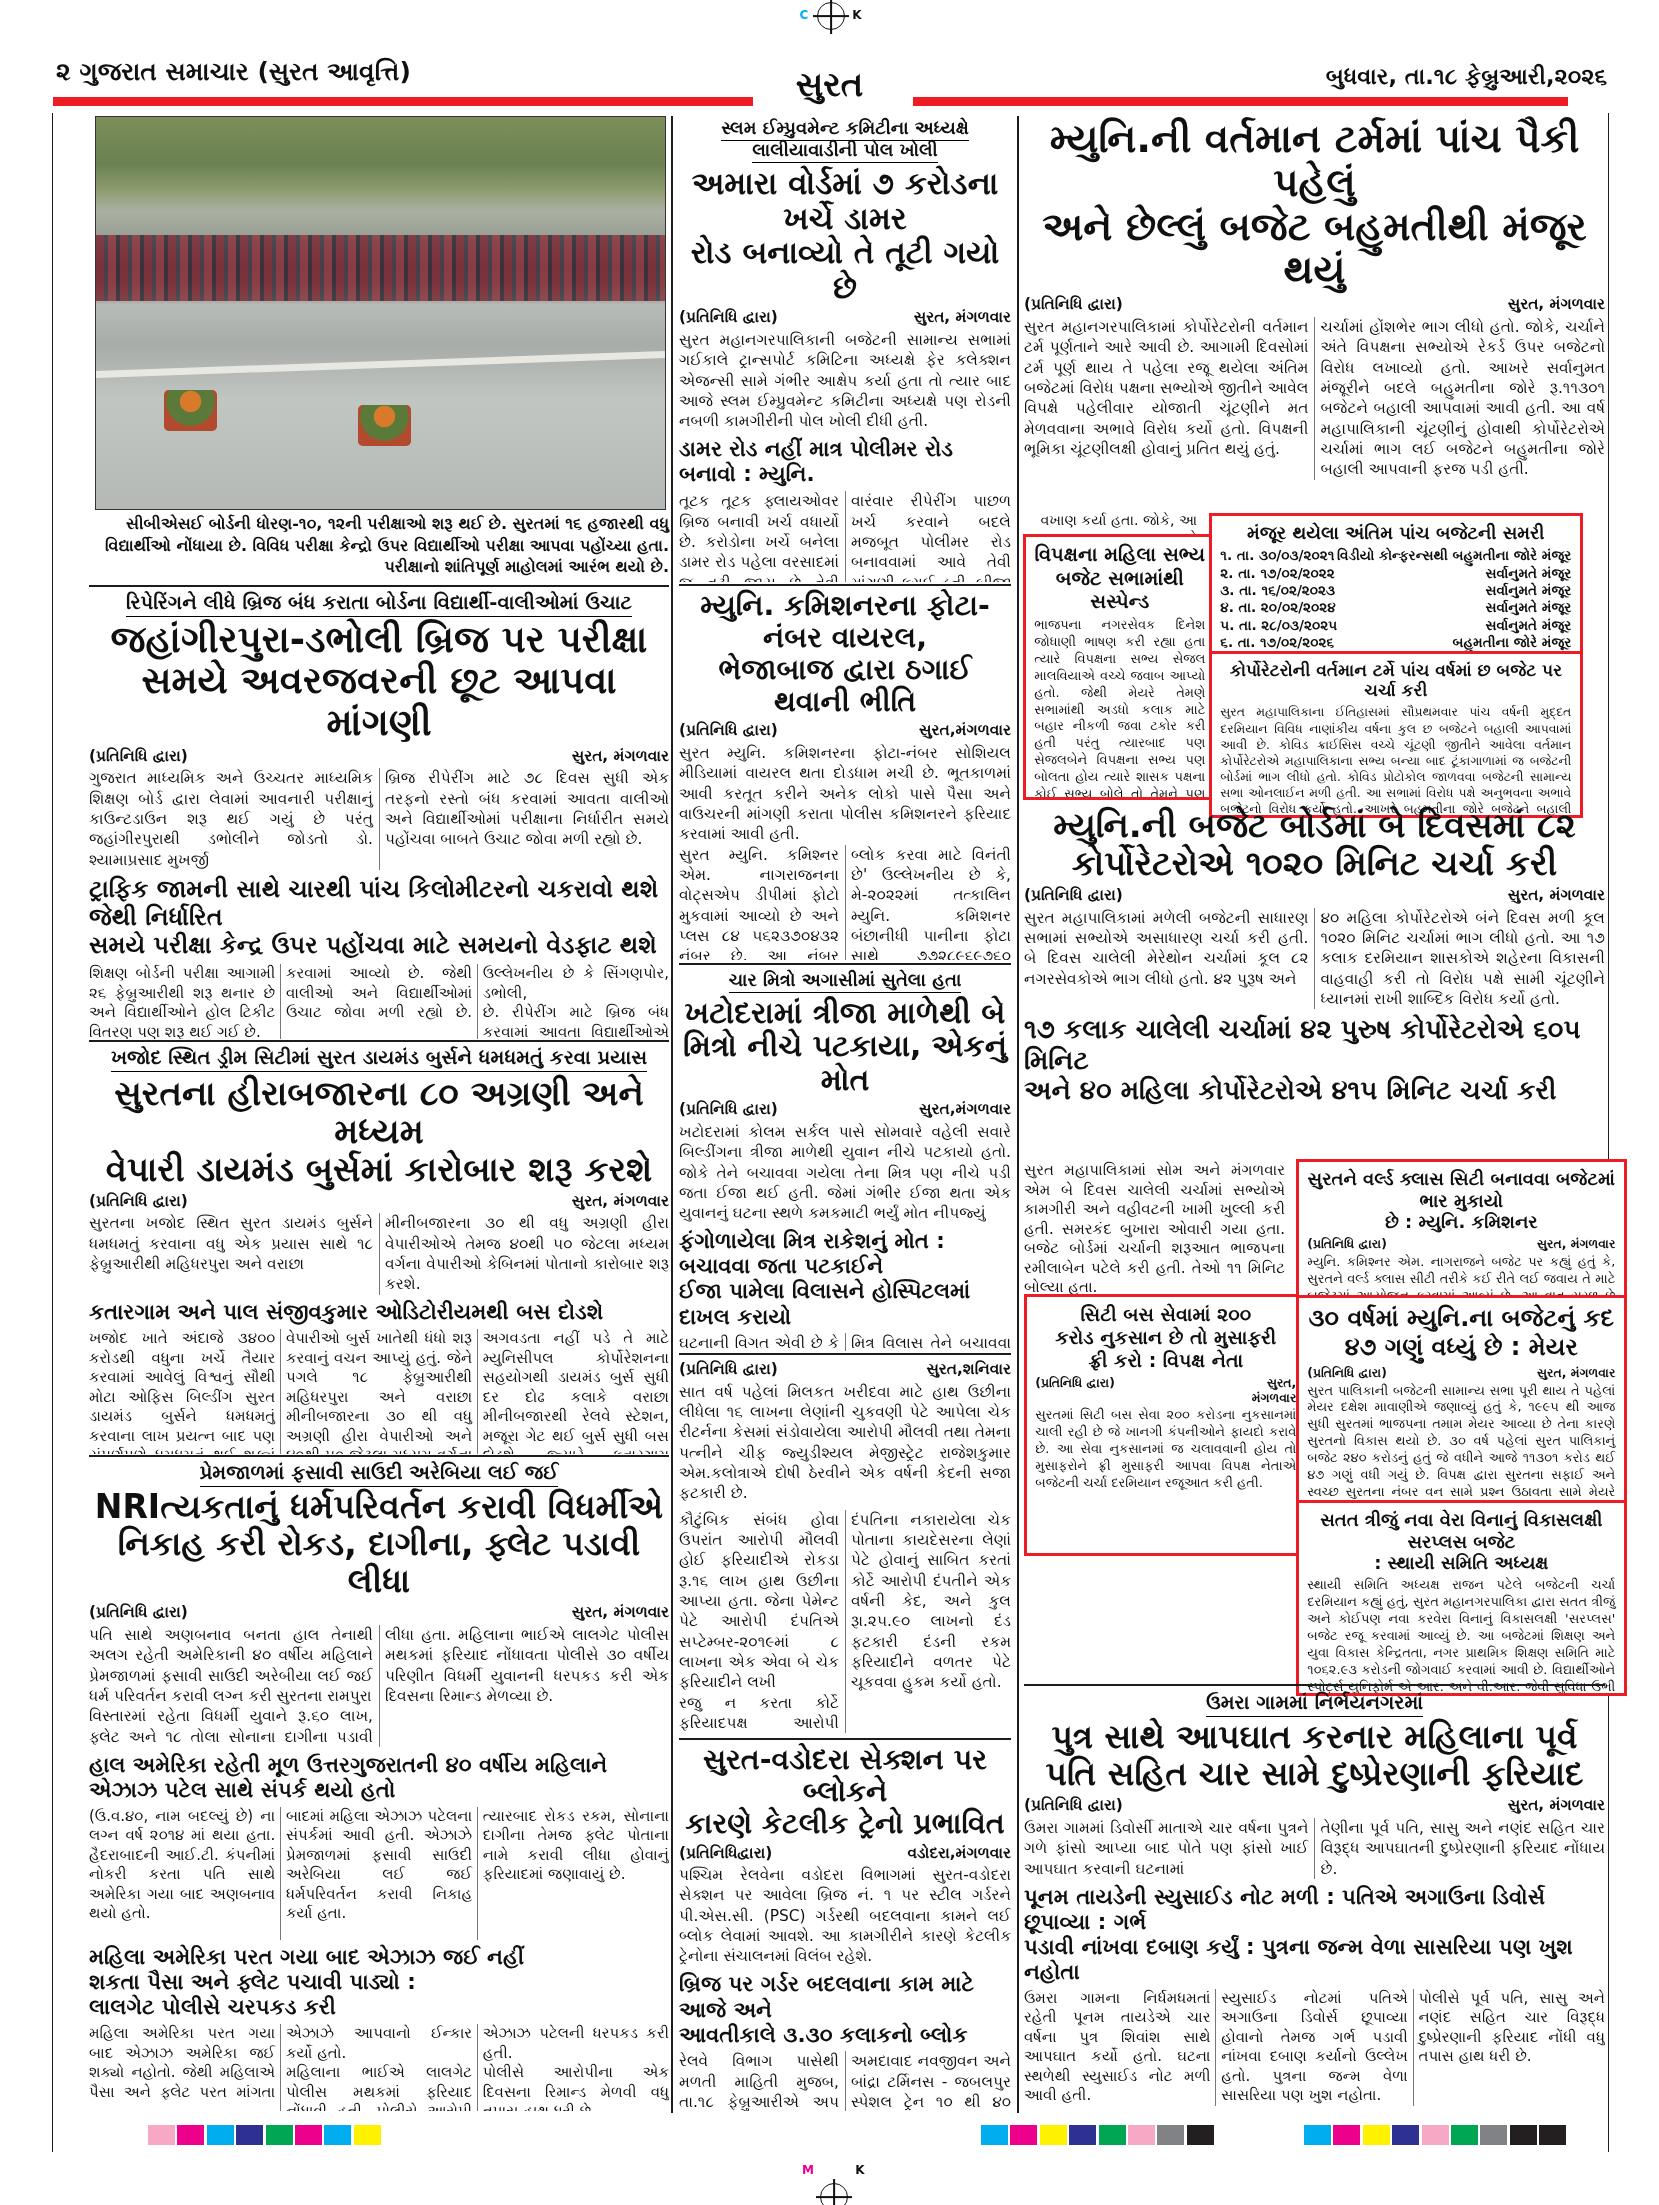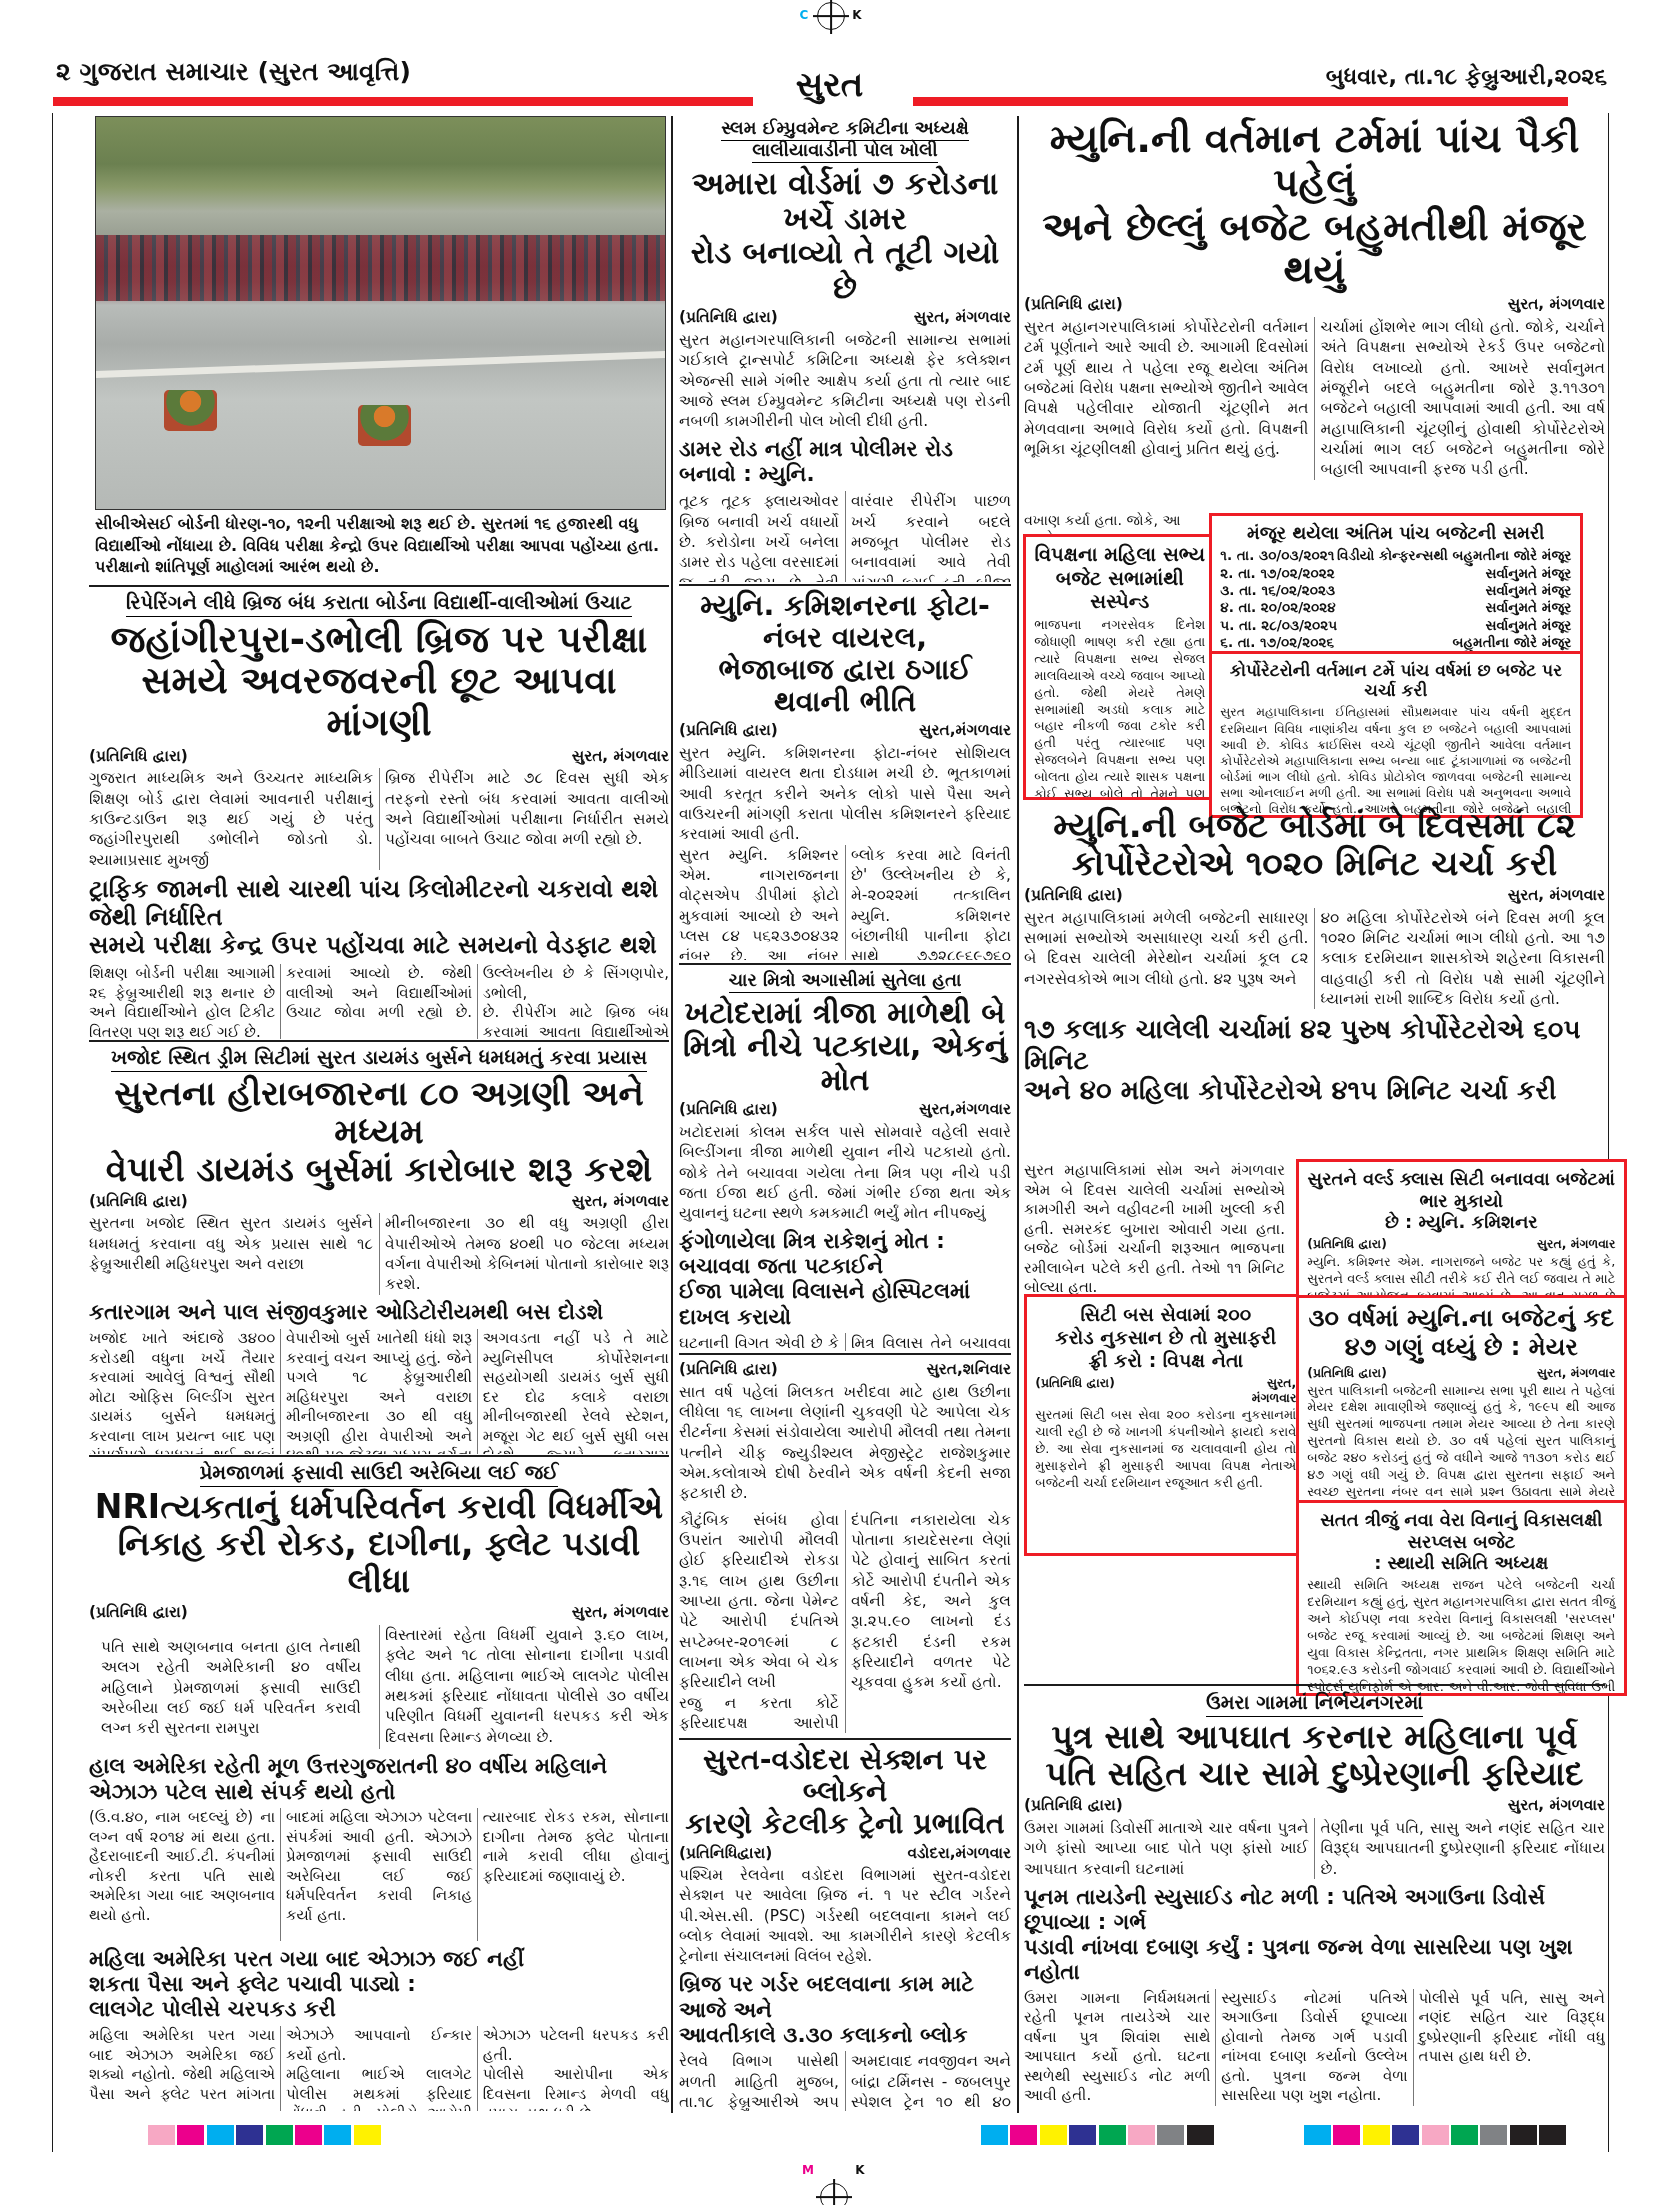--- a/index.html
+++ b/index.html
@@ -1,19 +1,19 @@
 <!DOCTYPE html>
 <html style="font-size:9.5px"><head>
 <meta charset="utf-8">
 <style>
   html,body{margin:0;padding:0;background:#fff;}
   #page{position:relative;width:1660px;height:2205px;background:#fff;overflow:hidden;
         font-family:"DejaVu Sans","Liberation Sans",sans-serif;color:#101010;}
   .abs{position:absolute;}
-  .txt{line-height:1.3;}
+  .txt{line-height:1.3;text-align:right;}
   
   #mh-left{left:56px;top:57px;width:593px;font-size:25px;font-weight:bold;}
   #mh-center{left:705px;top:64px;width:249px;font-size:34px;font-weight:bold;text-align:center;}
   #mh-right{left:1008px;top:63px;width:599px;font-size:22.5px;font-weight:bold;text-align:right;}
   .redbar{height:9px;background:#ee1c25;}
   #bar1{left:53px;top:97px;width:700px;}
   #bar2{left:913px;top:97px;width:655px;}
   
   .regmark{width:26px;height:26px;border:1.8px solid #111;border-radius:50%;position:relative;}
   .regmark:before,.regmark:after{content:"";position:absolute;background:#111;}
@@ -202,21 +202,21 @@
     <div class="kicker"><span>પ્રેમજાળમાં ફસાવી સાઉદી અરેબિયા લઈ જઈ</span></div>
     <div class="hl">
       <div>NRIત્યકતાનું ધર્મપરિવર્તન કરાવી વિધર્મીએ</div>
         <div>નિકાહ કરી રોકડ, દાગીના, ફ્લેટ પડાવી લીધા</div>
     </div>
     <div class="bl">
       <span>(પ્રતિનિધિ દ્વારા)</span>
       <span>સુરત, મંગળવાર</span>
     </div>
     <div class="c2">
-      <p style="margin:12px">પતિ સાથે અણબનાવ બનતા હાલ તેનાથી અલગ રહેતી અમેરિકાની ૪૦ વર્ષીય મહિલાને પ્રેમજાળમાં ફસાવી સાઉદી અરેબીયા લઈ જઈ ધર્મ પરિવર્તન કરાવી લગ્ન કરી સુરતના રામપુરા</p>
+      <p style="margin:0">પતિ સાથે અણબનાવ બનતા હાલ તેનાથી અલગ રહેતી અમેરિકાની ૪૦ વર્ષીય મહિલાને પ્રેમજાળમાં ફસાવી સાઉદી અરેબીયા લઈ જઈ ધર્મ પરિવર્તન કરાવી લગ્ન કરી સુરતના રામપુરા</p>
       <p style="margin:0">વિસ્તારમાં રહેતા વિધર્મી યુવાને રૂ.૬૦ લાખ, ફ્લેટ અને ૧૮ તોલા સોનાના દાગીના પડાવી લીધા હતા. મહિલાના ભાઈએ લાલગેટ પોલીસ મથકમાં ફરિયાદ નોંધાવતા પોલીસે ૩૦ વર્ષીય પરિણીત વિધર્મી યુવાનની ધરપકડ કરી એક દિવસના રિમાન્ડ મેળવ્યા છે.</p>
     </div>
     <div class="subhead small">હાલ અમેરિકા રહેતી મૂળ ઉત્તરગુજરાતની ૪૦ વર્ષીય મહિલાને એઝાઝ પટેલ સાથે સંપર્ક થયો હતો</div>
     <div class="c3" style="height:133px">
       <p style="margin:0">(ઉ.વ.૪૦, નામ બદલ્યું છે) ના લગ્ન વર્ષ ૨૦૧૪ માં થયા હતા. હૈદરાબાદની આઈ.ટી. કંપનીમાં નોકરી કરતા પતિ સાથે અમેરિકા ગયા બાદ અણબનાવ થયો હતો.</p>
       <p style="margin:0">બાદમાં મહિલા એઝાઝ પટેલના સંપર્કમાં આવી હતી. એઝાઝે પ્રેમજાળમાં ફસાવી સાઉદી અરેબિયા લઈ જઈ ધર્મપરિવર્તન કરાવી નિકાહ કર્યા હતા.</p>
       <p style="margin:0">ત્યારબાદ રોકડ રકમ, સોનાના દાગીના તેમજ ફ્લેટ પોતાના નામે કરાવી લીધા હોવાનું ફરિયાદમાં જણાવાયું છે.</p>
     </div>
     <div class="subhead small">
       <div>મહિલા અમેરિકા પરત ગયા બાદ એઝાઝ જઈ નહીં</div>

